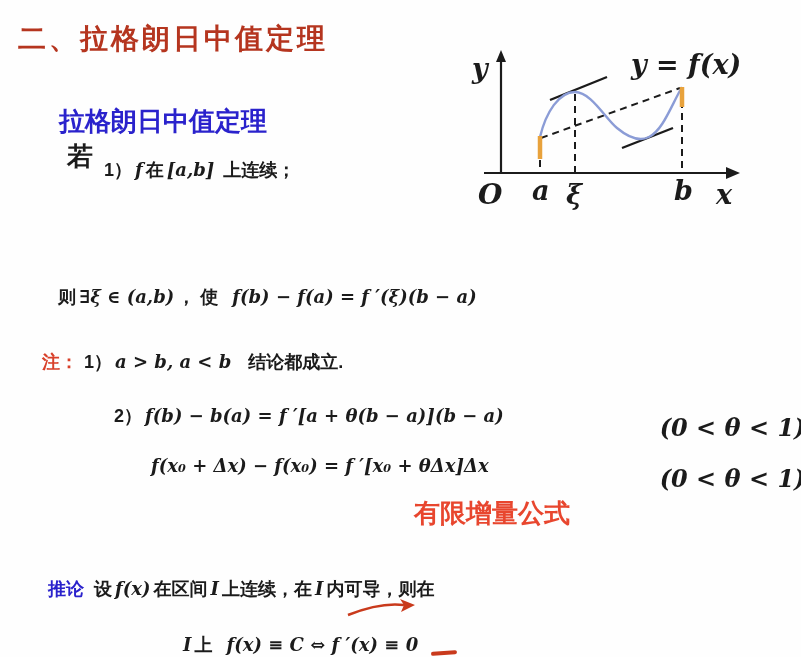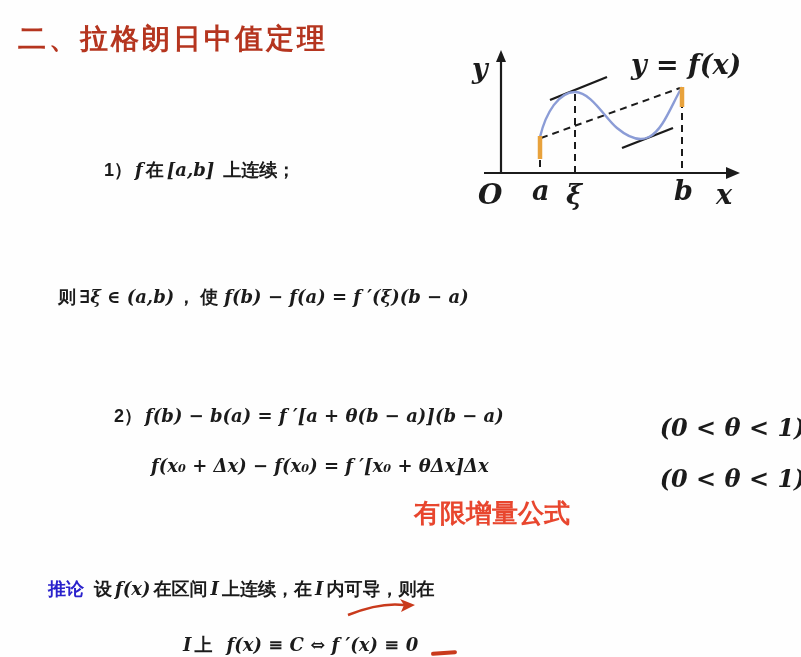--- a/index.html
+++ b/index.html
@@ -40,30 +40,37 @@
   .red-underline{position:absolute;left:431px;top:651px;width:26px;height:4px;
     background:var(--arrow-red);border-radius:2px;transform:rotate(-4deg);}
 </style>
 </head>
 <body>
 
 <div class="slide">
 
   <div class="line title" style="left:18px;top:20px;">二、拉格朗日中值定理</div>
 
+  <div class="line" style="left:30px;top:73px;font-size:26px;">
+    <span class="cjk blue">拉格朗日中值定理</span>
+    <span class="cjk" style="margin-left:8px;">若</span>
+  </div>
 
   <div class="line" style="left:84px;top:137px;">
     <span class="cjk">1）</span><span class="math">f</span><span class="cjk">在</span><span class="math">[a,b]</span><span class="cjk" style="margin-left:6px;">上连续；</span>
   </div>
 
 
   <div class="line" style="left:38px;top:264px;">
-    <span class="cjk">则</span><span class="math">∃ξ ∈ (a,b)</span><span class="cjk">， 使</span><span class="math" style="margin-left:6px;">f(b) − f(a) = f ′(ξ)(b − a)</span>
+    <span class="cjk">则</span><span class="math">∃ξ ∈ (a,b)</span><span class="cjk">， 使</span><span class="math" style="margin-left:14px;">f(b) − f(a) = f ′(ξ)(b − a)</span>
   </div>
 
+  <div class="line" style="left:22px;top:329px;">
+    <span class="cjk red">注：</span><span class="cjk" style="margin-left:6px;">1）</span><span class="math">a &gt; b, a &lt; b</span><span class="cjk" style="margin-left:14px;">结论都成立.</span>
+  </div>
 
   <div class="line" style="left:94px;top:383px;">
     <span class="cjk">2）</span><span class="math">f(b) − b(a) = f ′[a + θ(b − a)](b − a)</span>
   </div>
   <div class="line range" style="left:630px;top:385px;">
     <span class="math">(0 &lt; θ &lt; 1)</span>
   </div>
 
   <div class="line" style="left:128px;top:434px;">
     <span class="math">f(x₀ + Δx) − f(x₀) = f ′[x₀ + θΔx]Δx</span>

